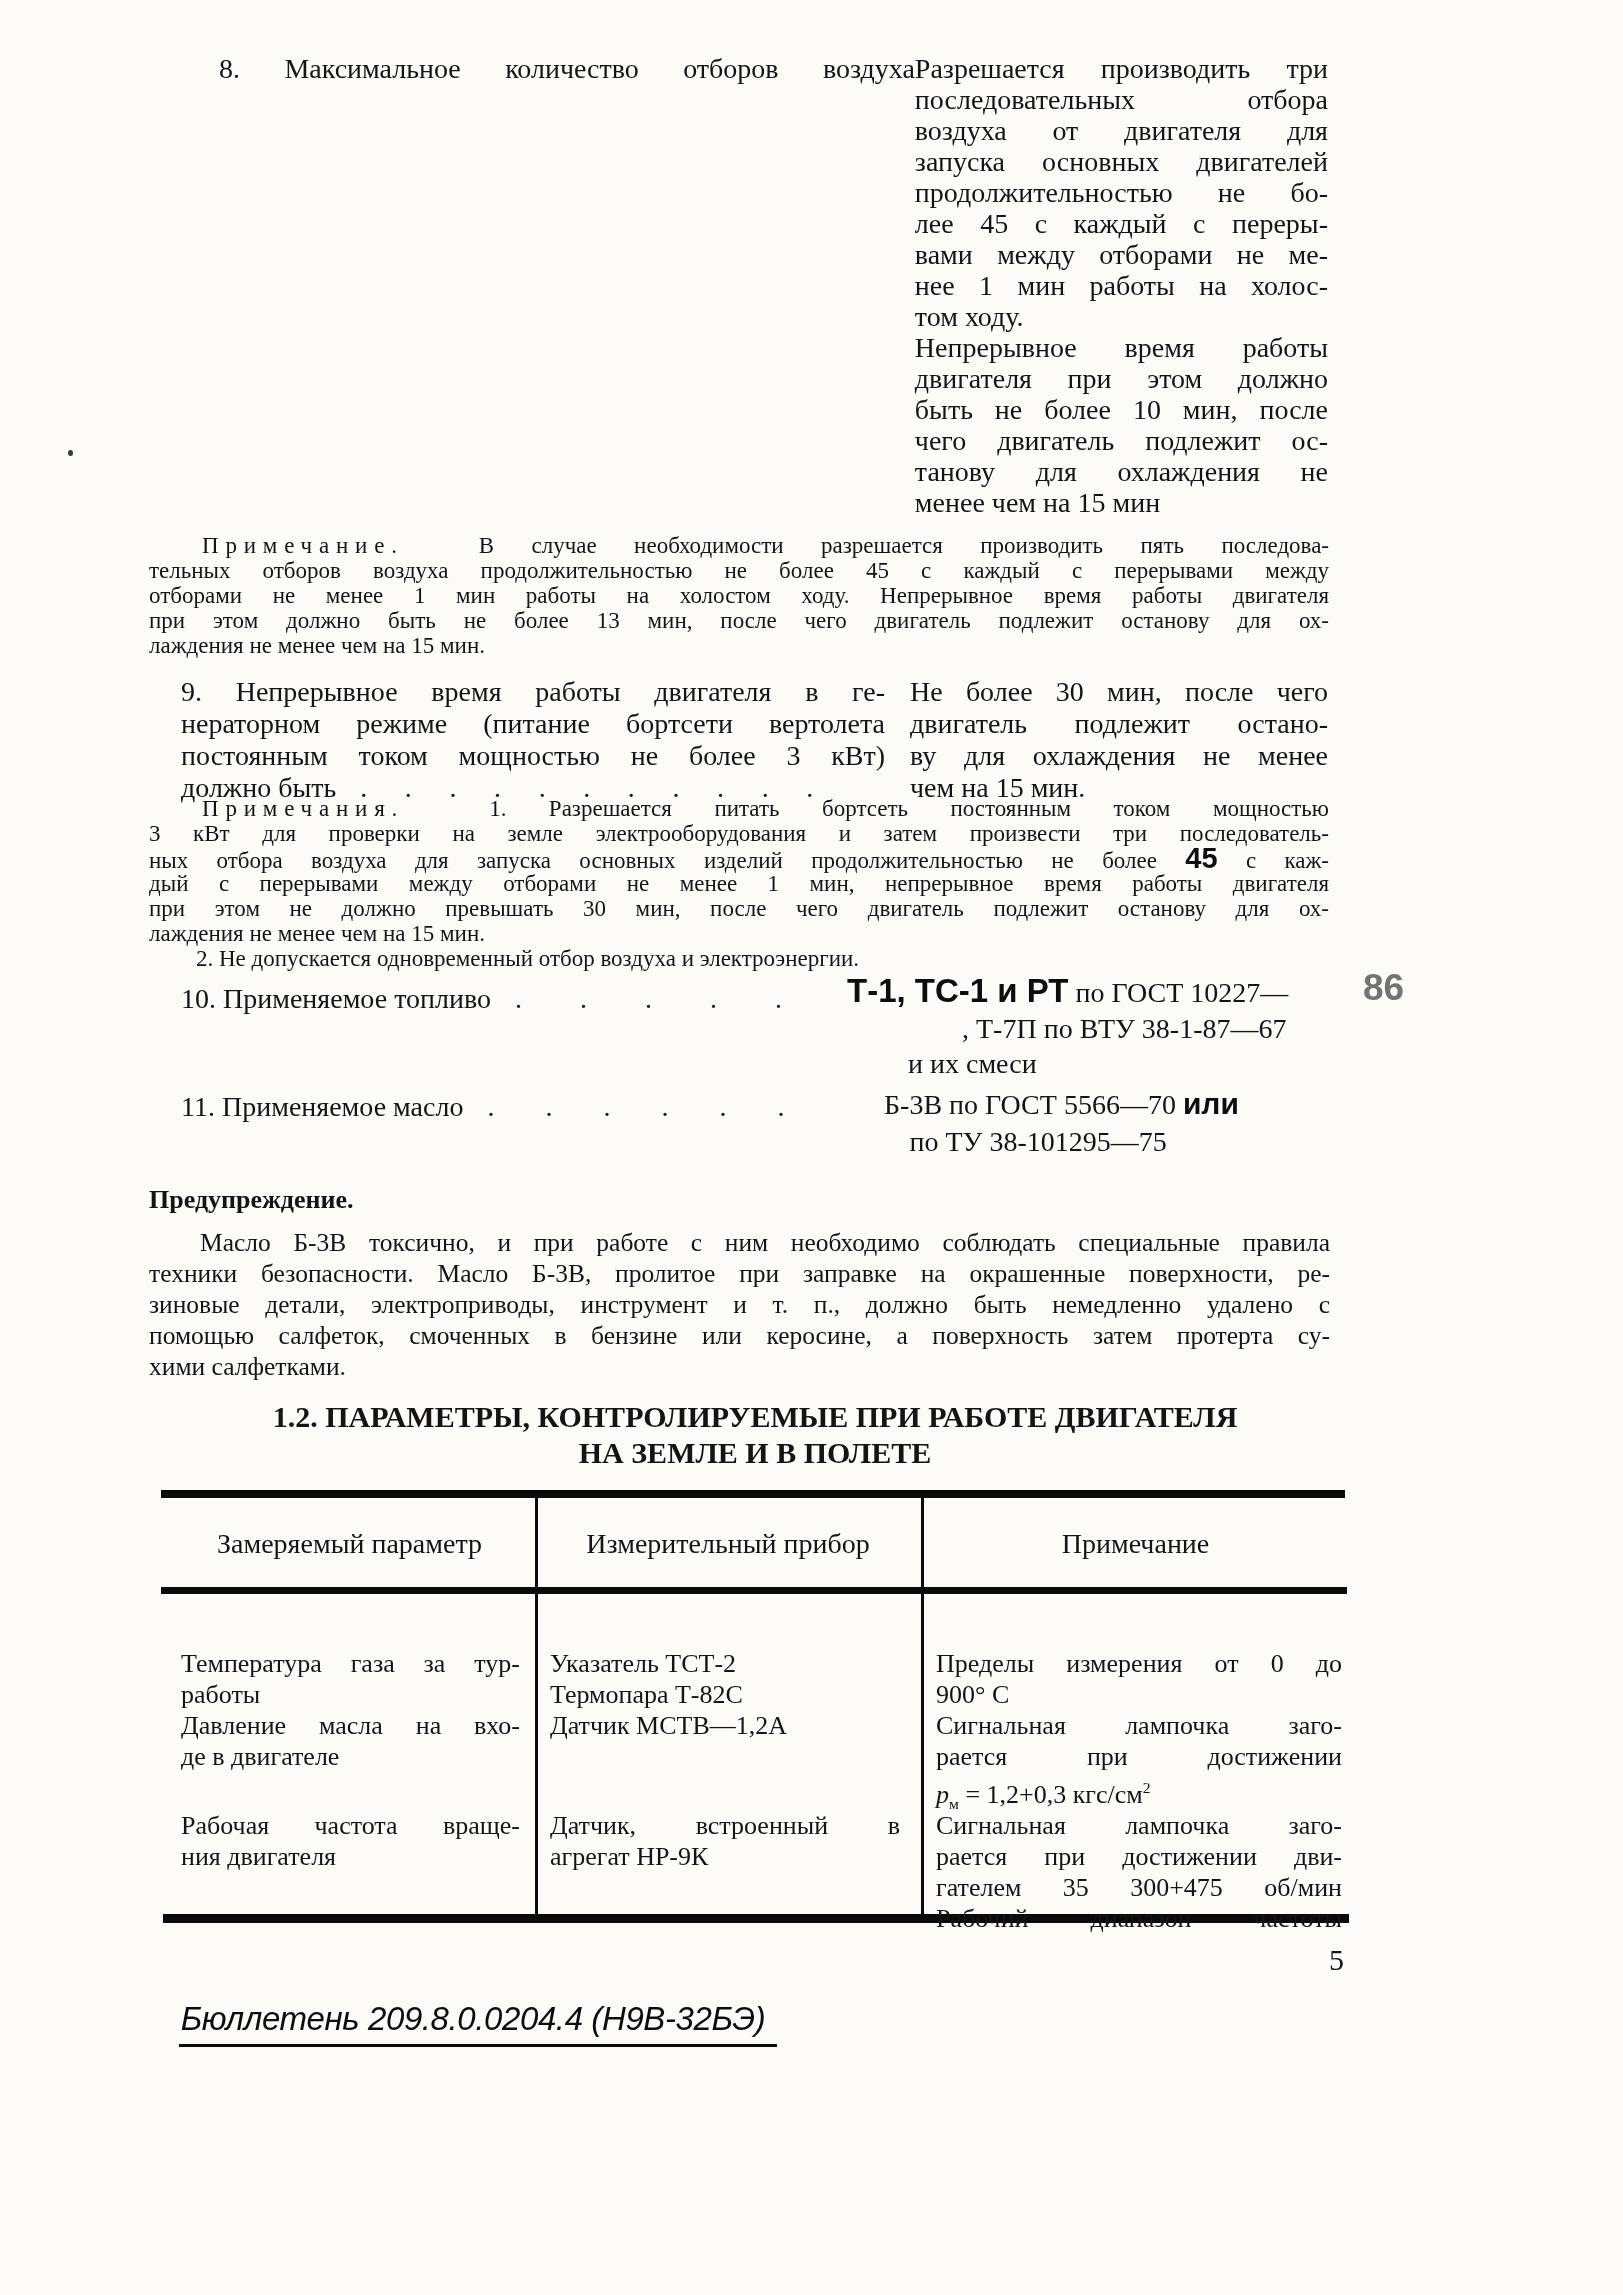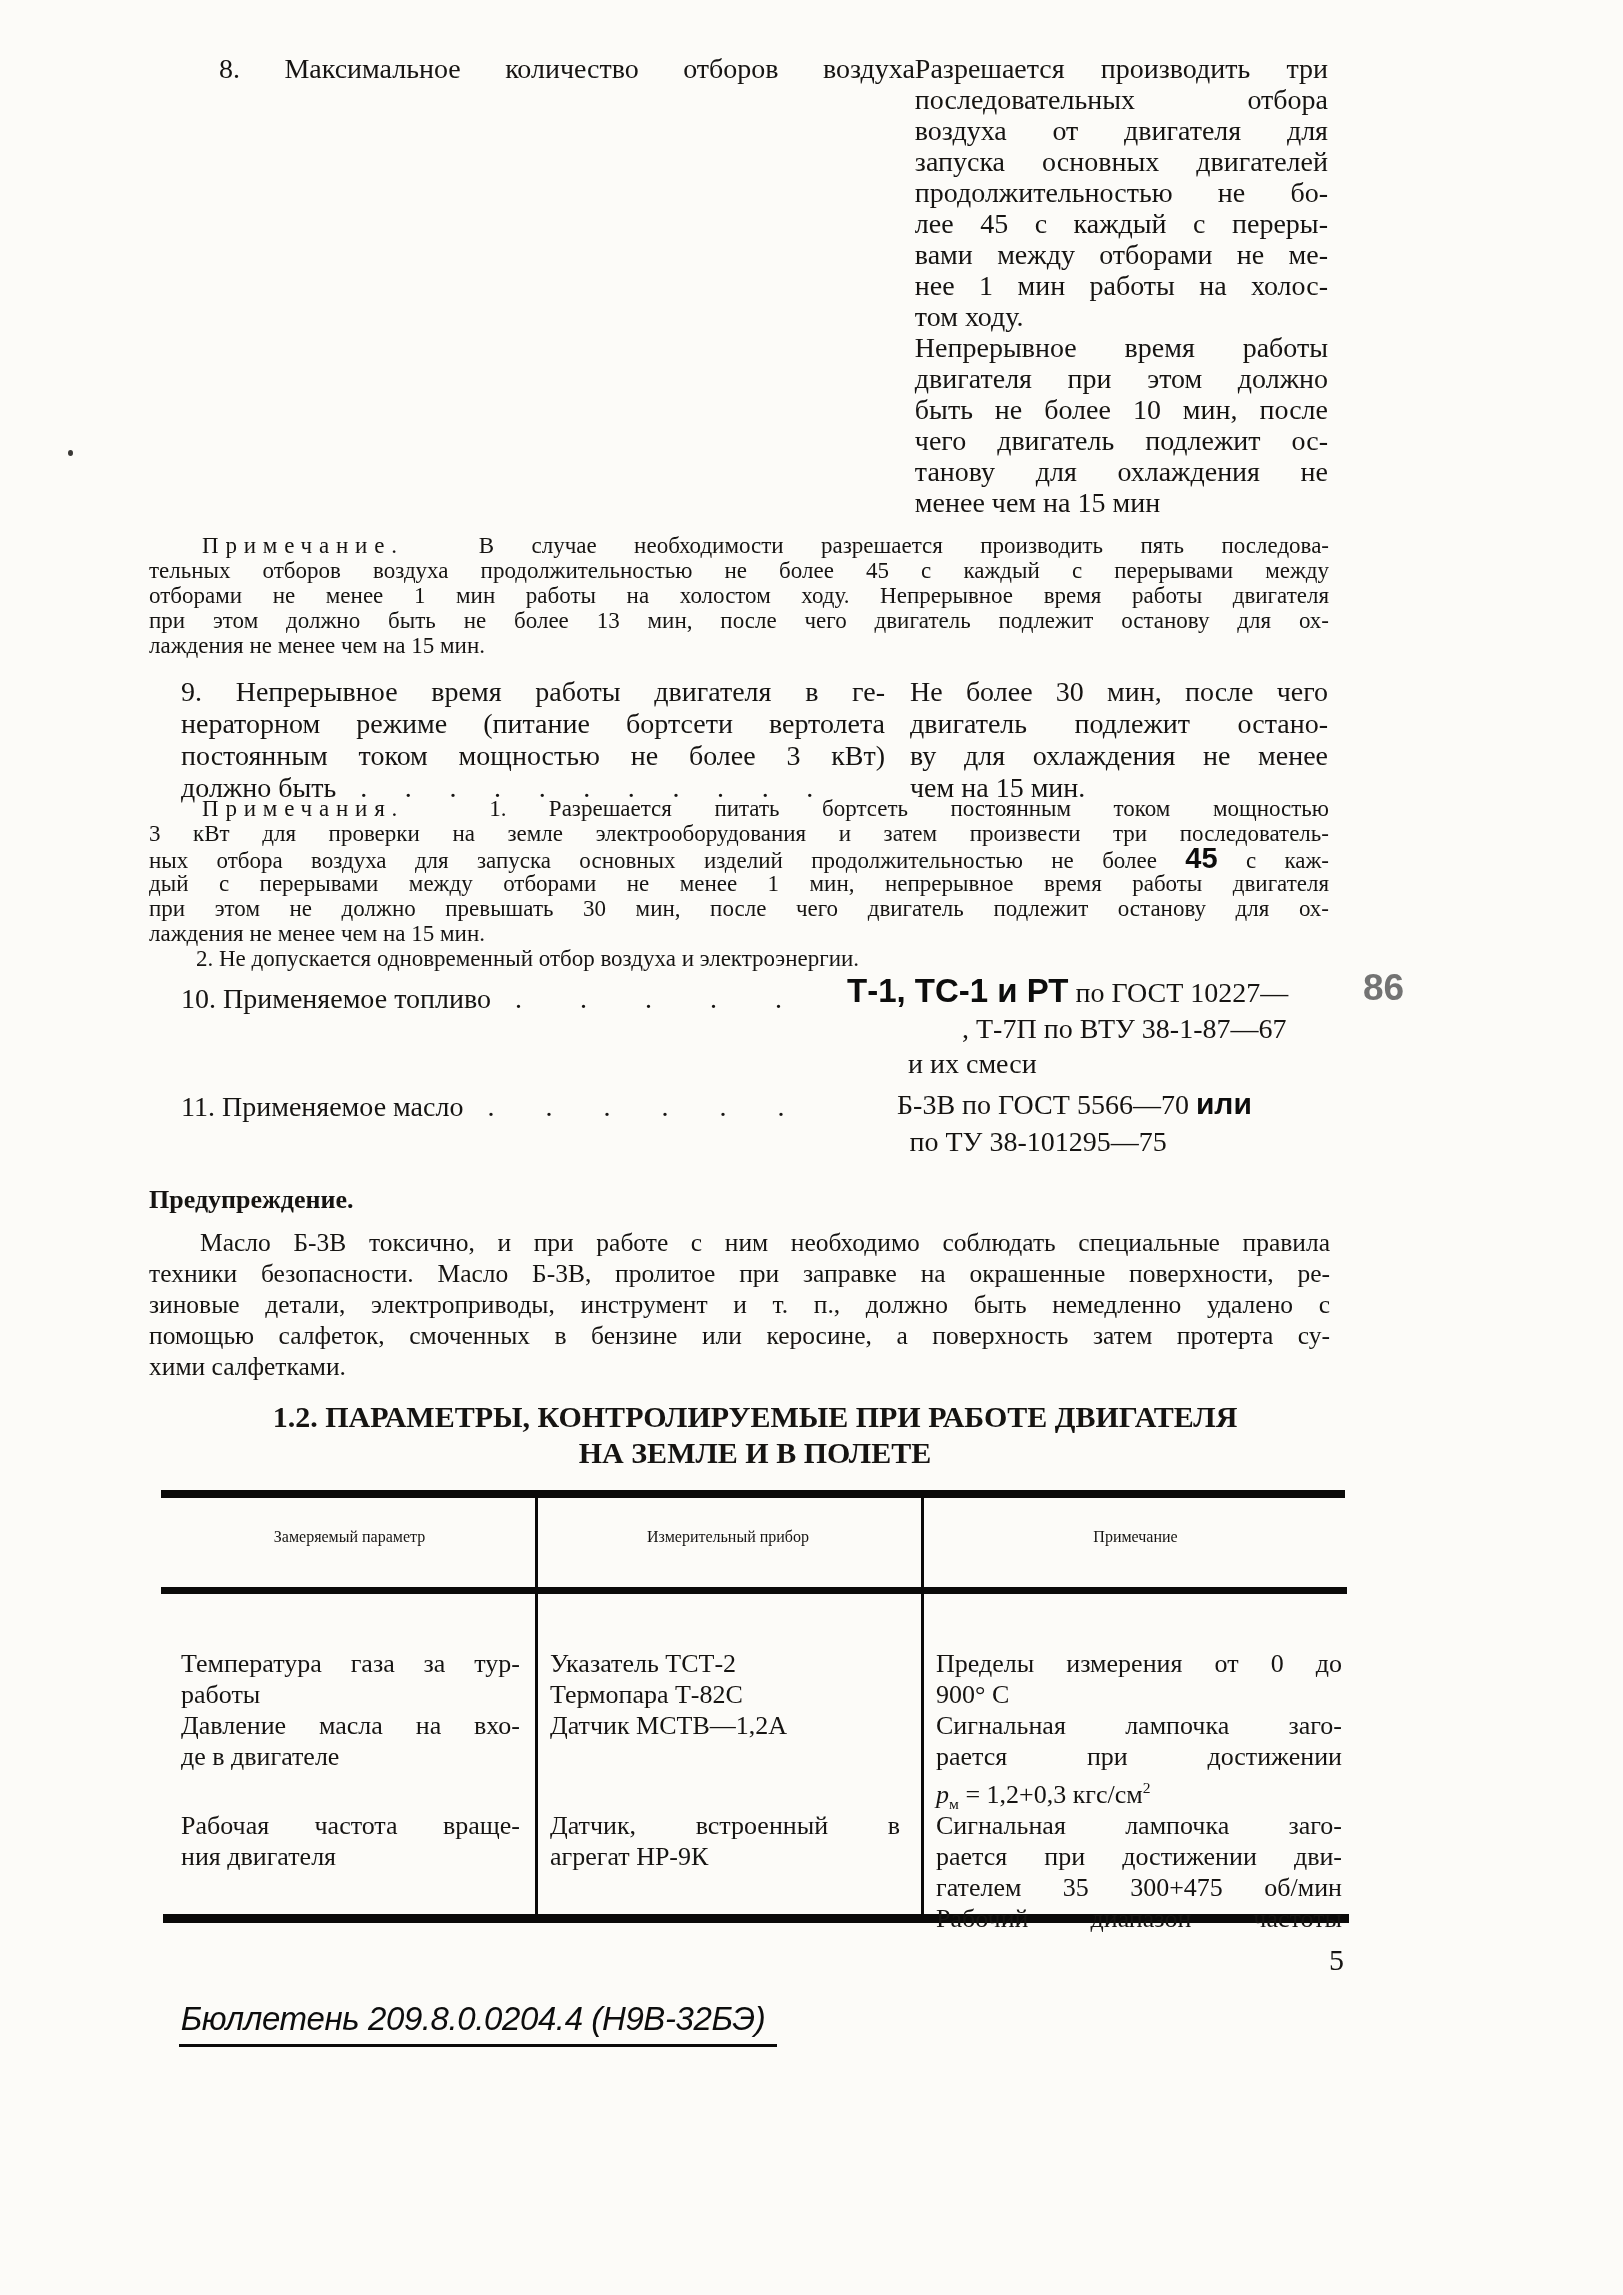--- a/index.html
+++ b/index.html
@@ -22,21 +22,21 @@
   .note-size{font-size:23px;}
   .lh295 > div{line-height:25px;height:25px;}
   .sp{letter-spacing:6.8px;margin-top:48px;}
   .stamp{font-family:"Liberation Sans",sans-serif;font-weight:700;color:#0d0d0d;}
   .dots{letter-spacing:15.3px;white-space:nowrap;overflow:hidden;flex:1;margin-left:24px;}
   .leader-row{display:flex;}
   .bold{font-weight:700;}
   .center{text-align:center;}
   .hr{position:absolute;background:#0b0a09;}
   .vr{position:absolute;background:#0b0a09;width:3.4px;}
-  .tbl-head{font-size:16px;text-align:center;}
+  .tbl-head{font-size:28px;text-align:center;}
   .tbl-body{font-size:26px;margin-top:29px;}
   .lh365 > div{line-height:31px;height:31px;}
   .footer{
     font-family:"Liberation Sans",sans-serif;font-size:33px;letter-spacing:-0.4px;
     border-bottom:3.4px solid #0b0a09;padding:0 12px 6px 1.7px;color:#0d0d0d;
   }
   .pagenum{font-size:30px;}
   .margin86{font-family:"Liberation Sans",sans-serif;font-weight:700;font-size:37px;color:#737373;}
   .speck{position:absolute;width:5.1px;height:6px;border-radius:50%;background:#3a3836;}
   sub{font-size:0.6em;}
@@ -118,21 +118,21 @@
     <div style="line-height:36px;margin-left:115px;">, Т-7П по ВТУ 38-1-87—67</div>
     <div style="line-height:34px;margin-left:61px;">и их смеси</div>
   </div>
   <div class="abs margin86" style="left:1363px;top:967px;">86</div>
 
   <div class="abs main leader-row" style="left:181px;top:1091px;width:655px;">
     <span>11. Применяемое  масло</span>
     <span class="dots" style="letter-spacing:22px;">. . . . . . .</span>
   </div>
   <div class="abs main" style="left:884px;top:1085px;width:475px;">
-    <div style="line-height:37px;white-space:nowrap;margin-left:13px;"><span>Б-3В по ГОСТ 5566—70</span> <span class="stamp" style="font-size:30px;">или</span></div>
+    <div style="line-height:37px;white-space:nowrap;"><span>Б-3В по ГОСТ 5566—70</span> <span class="stamp" style="font-size:30px;">или</span></div>
     <div style="line-height:37px;margin-left:25.5px;">по ТУ 38-101295—75</div>
   </div>
 
   <div class="abs bold" style="left:149px;top:1185px;font-size:26px;">Предупреждение.</div>
   <div class="abs" style="left:149px;top:1227px;width:1181px;font-size:25.5px;">
     <div class="jline" style="line-height:31px;text-indent:51px;">Масло Б-3В токсично, и при работе с ним необходимо соблюдать специальные правила</div>
     <div class="jline" style="line-height:31px;">техники безопасности. Масло Б-3В, пролитое при заправке на окрашенные поверхности, ре-</div>
     <div class="jline" style="line-height:31px;">зиновые детали, электроприводы, инструмент и т. п., должно быть немедленно  удалено с</div>
     <div class="jline" style="line-height:31px;">помощью салфеток, смоченных в бензине или керосине, а поверхность затем протерта су-</div>
     <div class="lline" style="line-height:31px;">хими салфетками.</div>

